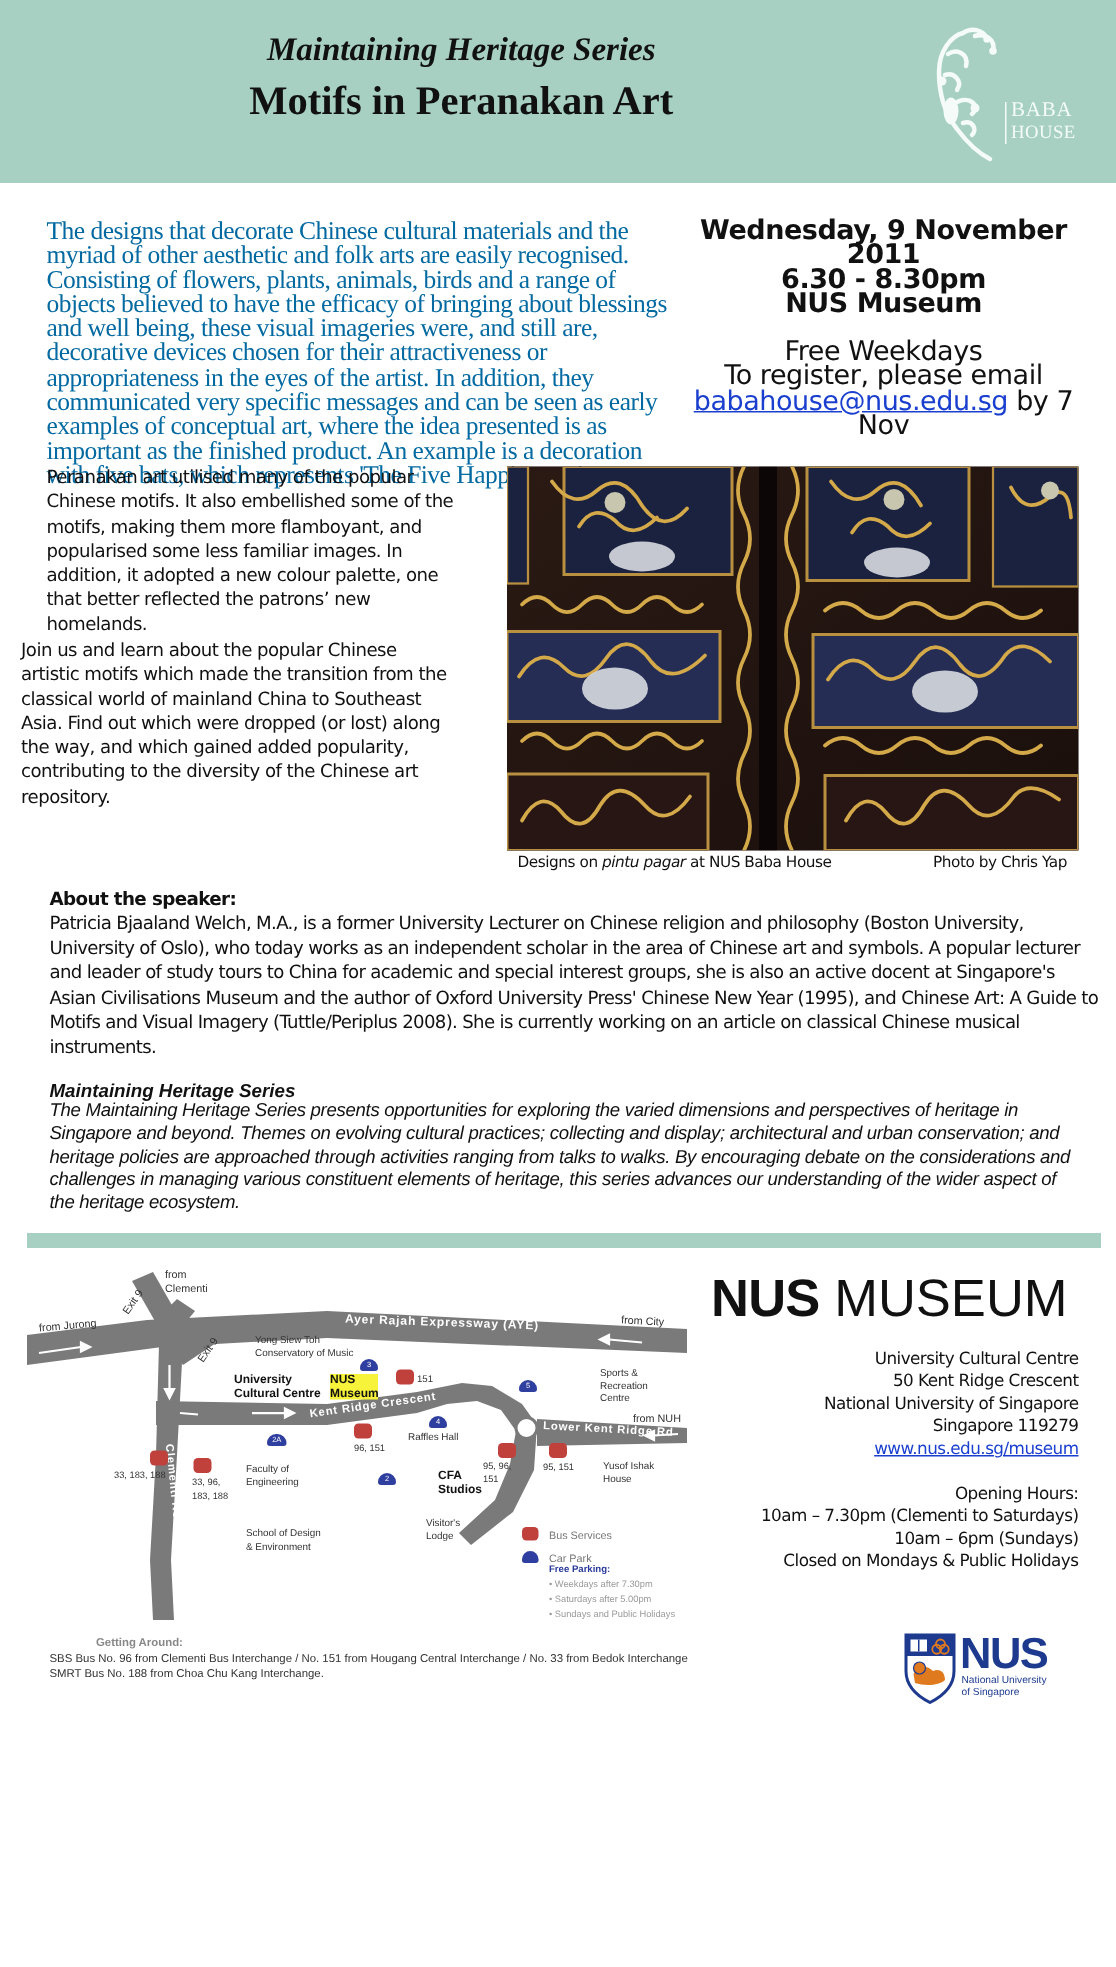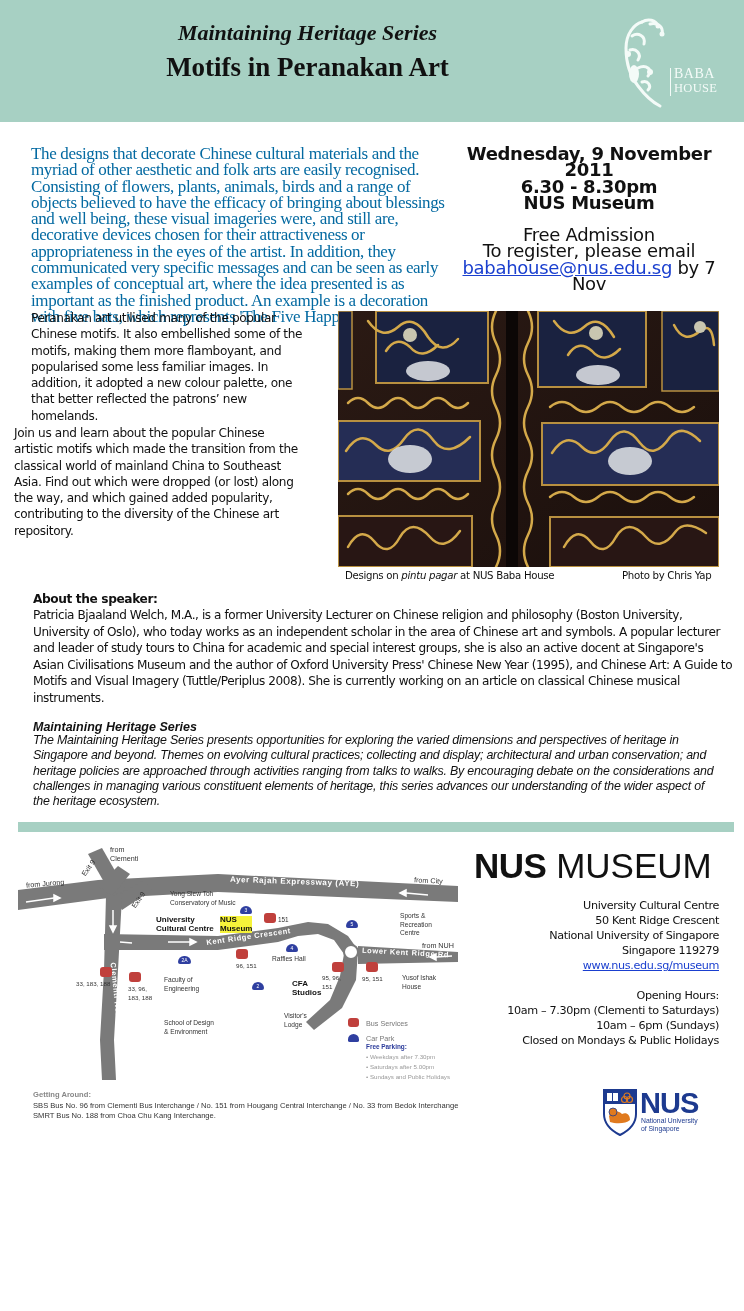--- a/index.html
+++ b/index.html
@@ -40,21 +40,21 @@
   .map { position: absolute; left: 18px; top: 840px; width: 450px; height: 250px; }
   .map .lbl { position: absolute; font-family: "Liberation Sans", sans-serif; font-size: 7.2px; color: #333; line-height: 8.5px; white-space: nowrap; }
   .map .road-lbl { position: absolute; font-family: "Liberation Sans", sans-serif; font-weight: bold; font-size: 8px; color: #fff; white-space: nowrap; letter-spacing: 0.6px; }
   .map .bold { font-weight: bold; font-size: 8px; color: #111; }
   .map .hl { background: #f6f33a; }
   .legend-txt { position: absolute; font-family: "Liberation Sans", sans-serif; font-size: 7.2px; color: #777; white-space: nowrap; }
   .legend-txt.blue { color: #2a3a9a; font-weight: bold; }
   .legend-txt.small { font-size: 6.2px; color: #999; }
 
   .getting { position: absolute; left: 33px; top: 1090px; font-family: "Liberation Sans", sans-serif; font-size: 7.6px; line-height: 10.5px; color: #333; }
-  .getting .h { color: #888; font-weight: bold; }
+  .getting .h { color: #888; font-weight: bold; margin-left: 31px; }
 
   .nus-museum { position: absolute; left: 474px; top: 846px; font-family: "Liberation Sans", sans-serif; font-size: 35px; line-height: 40px; color: #111; letter-spacing: -0.5px; white-space: nowrap; }
   .nus-museum .b { font-weight: bold; }
   .nus-museum .l { font-weight: normal; letter-spacing: 0px; }
 
   .address { position: absolute; right: 25px; top: 898px; width: 260px; text-align: right; font-family: "DejaVu Sans", sans-serif; font-size: 11.2px; line-height: 15.1px; color: #111; letter-spacing: -0.35px; }
   .address a { color: #1a3fcf; text-decoration: underline; }
   .hours { position: absolute; right: 25px; top: 988px; width: 260px; text-align: right; font-family: "DejaVu Sans", sans-serif; font-size: 11.2px; line-height: 15.1px; color: #111; letter-spacing: -0.35px; }
 
   .nus-logo { position: absolute; left: 602px; top: 1088px; width: 110px; height: 50px; }
@@ -92,21 +92,21 @@
   </div>
 </div>
 
 <div class="intro">The designs that decorate Chinese cultural materials and the myriad of other aesthetic and folk arts are easily recognised. Consisting of flowers, plants, animals, birds and a range of objects believed to have the efficacy of bringing about blessings and well being, these visual imageries were, and still are, decorative devices chosen for their attractiveness or appropriateness in the eyes of the artist.  In addition, they communicated very specific messages and can be seen as early examples of conceptual art, where the idea presented is as important as the finished product. An example is a decoration with five bats, which represents 'The Five Happinesses'.</div>
 
 <div class="event">
   <div class="b">Wednesday, 9 November 2011</div>
   <div class="b">6.30 - 8.30pm</div>
   <div class="b">NUS Museum</div>
   <div class="gap"></div>
-  <div>Free Admission</div>
+  <div>Free Weekdays</div>
   <div>To register, please email</div>
   <div><a href="#">babahouse@nus.edu.sg</a><span> by 7 Nov</span></div>
 </div>
 
 <div class="para2">Peranakan art utilised many of the popular Chinese motifs. It also embellished some of the motifs, making them more flamboyant, and popularised some less familiar images. In addition, it adopted a new colour palette, one that better reflected the patrons’ new homelands.</div>
 <div class="para3">Join us and learn about the popular Chinese artistic motifs which made the transition from the classical world of mainland China to Southeast Asia. Find out which were dropped (or lost) along the way, and which gained added popularity, contributing to the diversity of the Chinese art repository.</div>
 
 <div class="photo">
   <svg width="381" height="256" viewBox="0 0 381 256">
     <defs>

